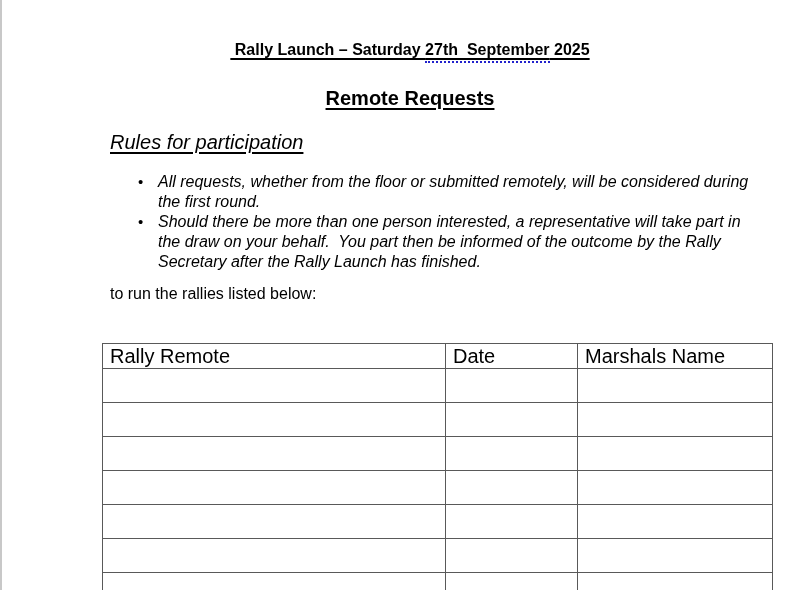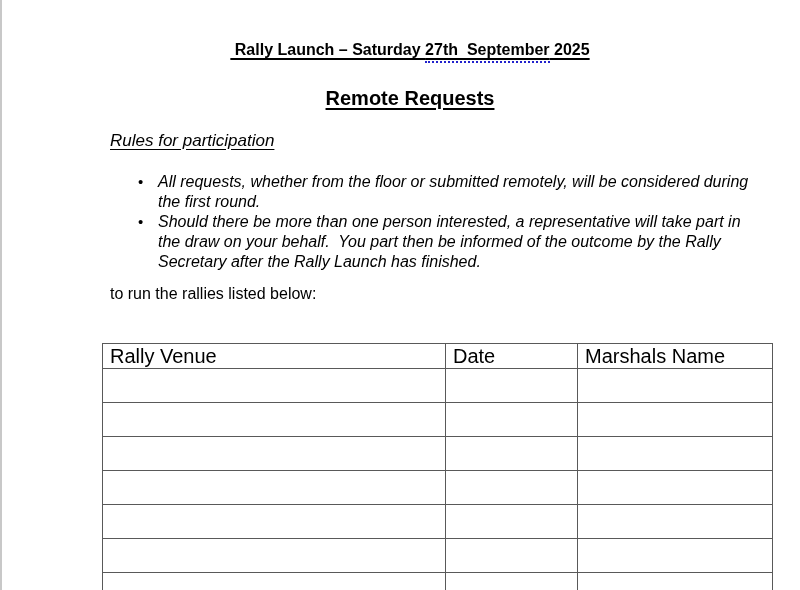--- a/index.html
+++ b/index.html
@@ -34,21 +34,21 @@
   .squiggle {
     border-bottom: 2px dotted #2222cc;
     padding-bottom: 3px;
     white-space: pre;
   }
 
   .doc-subtitle { top: 87px; font-size: 20px; font-weight: bold; }
 
   .rules-heading {
     position: absolute; left: 110px; top: 131px;
-    font-size: 17px; font-style: italic;
+    font-size: 20px; font-style: italic;
     text-decoration: underline;
     text-underline-offset: 3px;
   }
 
   .rules-list {
     position: absolute; left: 138px; top: 172px;
     font-size: 16px; font-style: italic;
     line-height: 20px;
   }
   .bullet-row { display: flex; }
@@ -117,21 +117,21 @@
 </div>
 
 <table class="request-table">
   <colgroup>
     <col style="width:343px">
     <col style="width:132px">
     <col style="width:195px">
   </colgroup>
   <thead>
     <tr>
-      <th>Rally Venue</th>
+      <th>Rally Remote</th>
       <th>Date</th>
       <th>Marshals Name</th>
     </tr>
   </thead>
   <tbody>
     <tr>
       <td></td>
       <td></td>
       <td></td>
     </tr>

